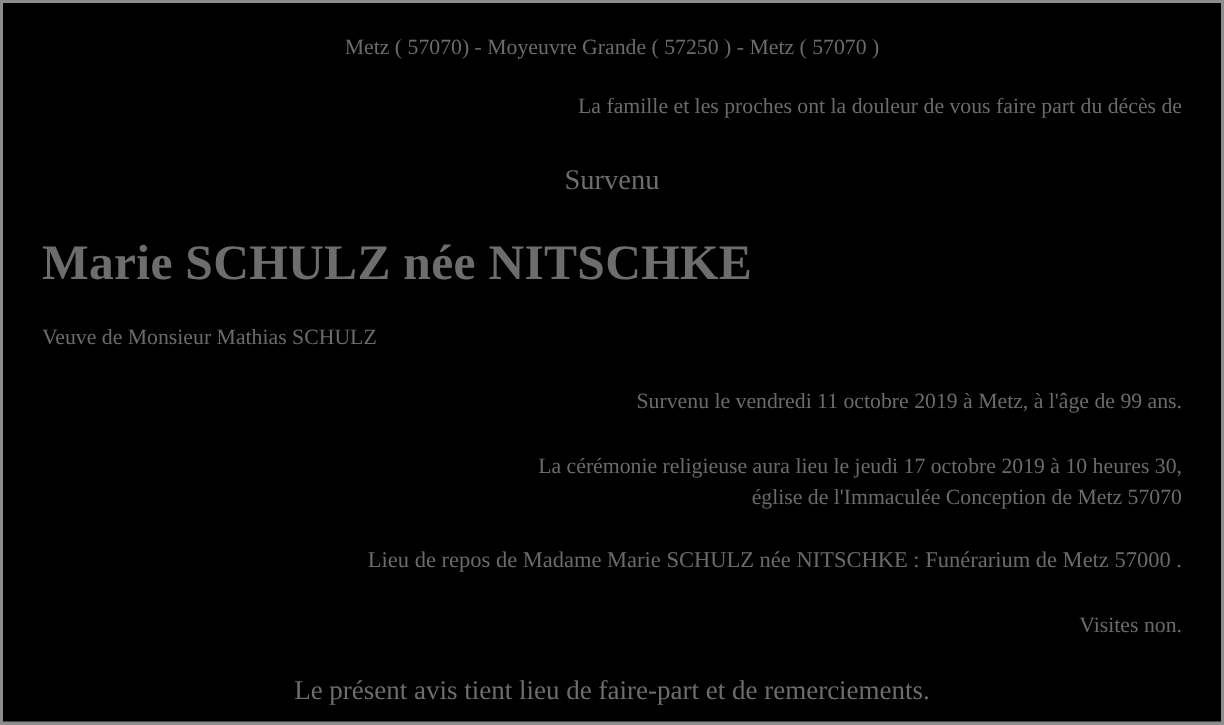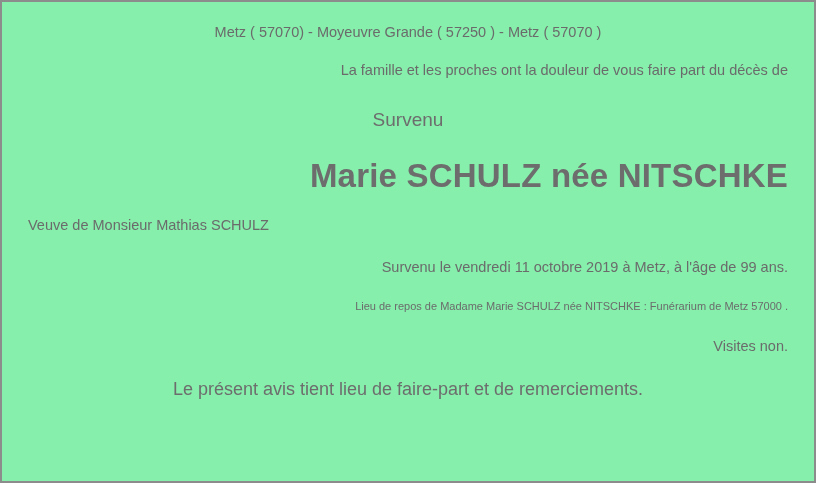--- a/index.html
+++ b/index.html
@@ -8,23 +8,24 @@
     background: #ffffff;
   }
   body {
     font-family: "Liberation Sans", sans-serif;
   }
   .page {
     position: relative;
     width: 816px;
     height: 483px;
     box-sizing: border-box;
-    background: #86efac;
+    background: #000000;
     border: 2px solid #8c8c8c;
     overflow: hidden;
+    font-family: Liberation Serif, serif;
   }
   .inner {
     position: absolute;
     left: 0;
     top: 0;
     right: 0;
     bottom: 0;
     padding: 22px 26px 14px 26px;
     box-sizing: border-box;
     color: #6d6d6d;
@@ -48,21 +49,21 @@
     font-size: 14.5px;
   }
   .madame {
     margin-top: 28px;
     text-align: center;
     font-size: 19px;
     color: #6d6d6d;
   }
   .name {
     margin-top: 26px;
-    text-align: right;
+    text-align: left;
     font-size: 33px;
     font-weight: bold;
     color: #6d6d6d;
     letter-spacing: 0.2px;
   }
   .spouse {
     margin-top: 22px;
     font-size: 14.5px;
     color: #6b6b6b;
   }
@@ -70,21 +71,21 @@
     margin-top: 24px;
     font-size: 14.5px;
   }
   .ceremony {
     margin-top: 22px;
     font-size: 14.5px;
     line-height: 1.35;
   }
   .rest {
     margin-top: 21px;
-    font-size: 11px;
+    font-size: 15px;
   }
   .visits {
     margin-top: 21px;
     font-size: 14.5px;
   }
   .notice {
     margin-top: 22px;
     text-align: center;
     font-size: 18px;
   }
@@ -100,20 +101,24 @@
     <div class="line left announce">La famille et les proches ont la douleur de vous faire part du décès de</div>
 
     <div class="madame">Survenu</div>
 
     <div class="name">Marie SCHULZ née NITSCHKE</div>
 
     <div class="spouse">Veuve de Monsieur Mathias SCHULZ</div>
 
     <div class="line left death">Survenu le vendredi 11 octobre 2019 à Metz, à l'âge de 99 ans.</div>
 
+    <div class="ceremony">
+      <div class="line left">La cérémonie religieuse aura lieu le jeudi 17 octobre 2019 à 10 heures 30,</div>
+      <div class="line left">église de l'Immaculée Conception de Metz 57070</div>
+    </div>
 
     <div class="line left rest">Lieu de repos de Madame Marie SCHULZ née NITSCHKE : Funérarium de Metz 57000 .</div>
 
     <div class="line left visits">Visites non.</div>
 
     <div class="notice">Le présent avis tient lieu de faire-part et de remerciements.</div>
 
   </div>
 </div>
 

